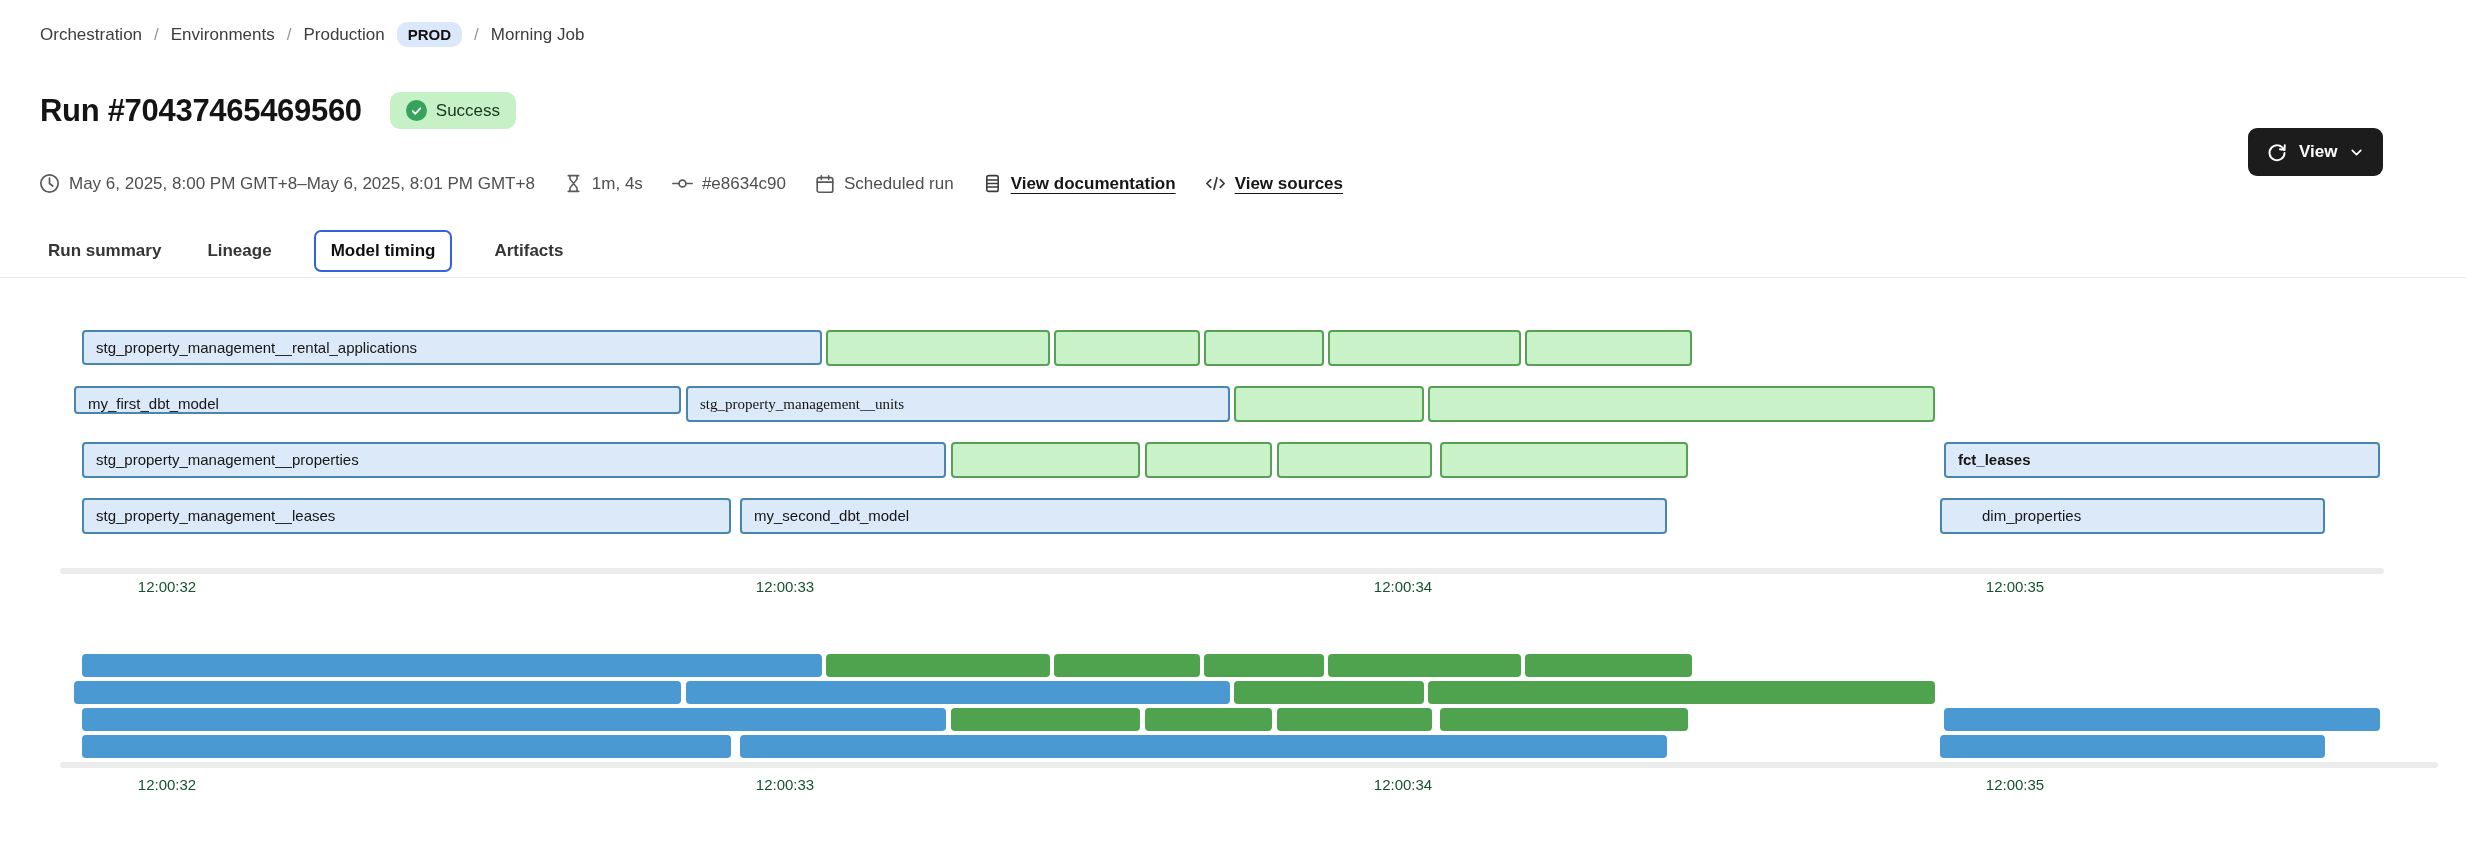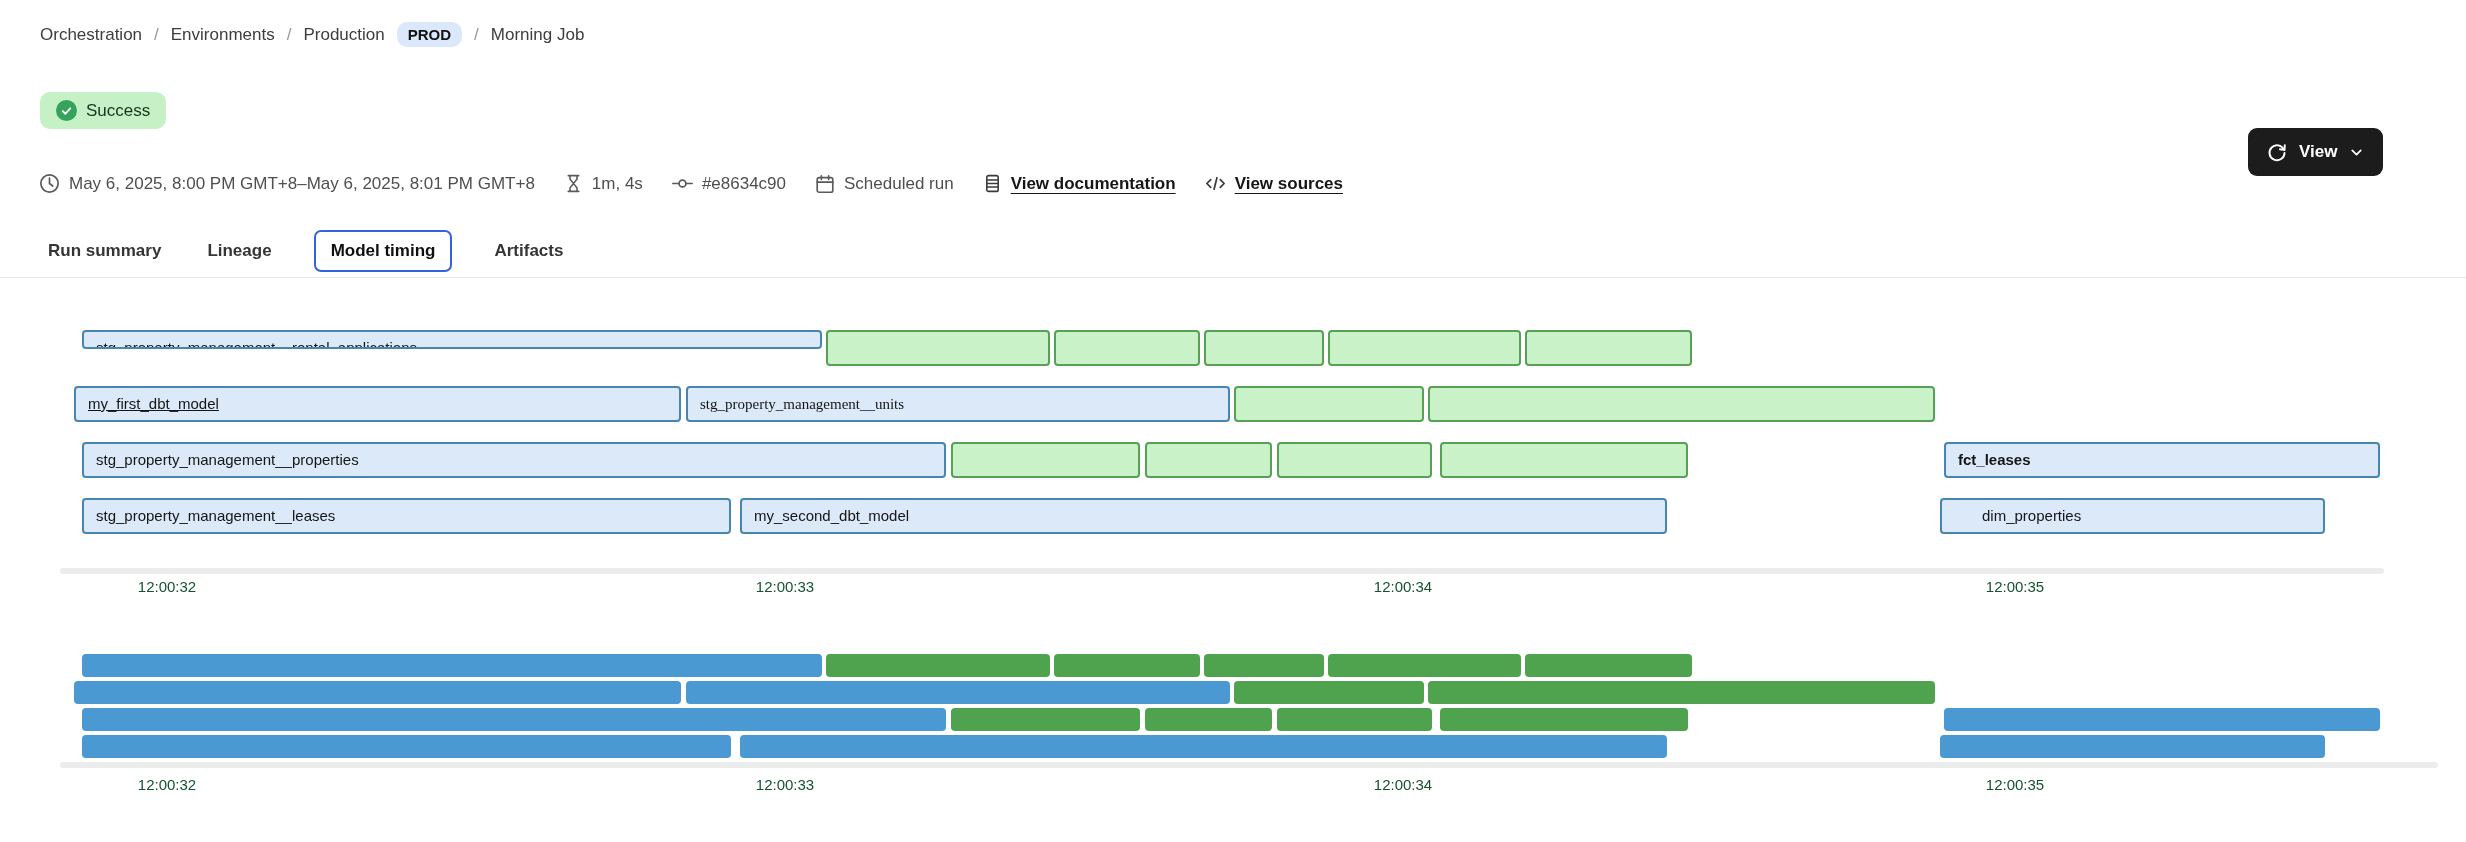--- a/index.html
+++ b/index.html
@@ -49,20 +49,21 @@
     <span class="crumb-sep">/</span>
     <span class="crumb">Environments</span>
     <span class="crumb-sep">/</span>
     <span class="crumb">Production</span>
     <span class="env-badge">PROD</span>
     <span class="crumb-sep">/</span>
     <span class="crumb">Morning Job</span>
   </nav>
 
   <div class="title-row">
+    <h1 class="run-title">Run #70437465469560</h1>
     <span class="status-badge">
       <span class="check-circle">
         <svg width="13" height="13" viewBox="0 0 24 24">
             <path d="M5 13l5 5L19 8" fill="none" stroke="#fff" stroke-width="3.4" stroke-linecap="round" stroke-linejoin="round"></path>
           </svg>
       </span>
       <span>Success</span>
     </span>
   </div>
 
@@ -129,27 +130,27 @@
 
   <div class="tabs">
     <span class="tab">Run summary</span>
     <span class="tab">Lineage</span>
     <span class="tab active">Model timing</span>
     <span class="tab">Artifacts</span>
   </div>
   <div class="tabs-divider"></div>
 
   <div id="gantt-labeled">
-      <div class="gbar" title="stg_property_management__rental_applications" style="left: 82px; top: 330px; width: 740px; height: 19px; line-height: 32px; background: rgb(219, 233, 248); border: 2px solid rgb(72, 134, 176);">stg_property_management__rental_applications</div>
+      <div class="gbar" title="stg_property_management__rental_applications" style="left: 82px; top: 330px; width: 740px; height: 35px; line-height: 32px; background: rgb(219, 233, 248); border: 2px solid rgb(72, 134, 176);">stg_property_management__rental_applications</div>
       <div class="gbar" style="left: 826px; top: 330px; width: 224px; height: 36px; line-height: 32px; background: rgb(201, 242, 201); border: 2px solid rgb(86, 161, 86);"></div>
       <div class="gbar" style="left: 1054px; top: 330px; width: 146px; height: 36px; line-height: 32px; background: rgb(201, 242, 201); border: 2px solid rgb(86, 161, 86);"></div>
       <div class="gbar" style="left: 1204px; top: 330px; width: 120px; height: 36px; line-height: 32px; background: rgb(201, 242, 201); border: 2px solid rgb(86, 161, 86);"></div>
       <div class="gbar" style="left: 1328px; top: 330px; width: 193px; height: 36px; line-height: 32px; background: rgb(201, 242, 201); border: 2px solid rgb(86, 161, 86);"></div>
       <div class="gbar" style="left: 1525px; top: 330px; width: 167px; height: 36px; line-height: 32px; background: rgb(201, 242, 201); border: 2px solid rgb(86, 161, 86);"></div>
-      <div class="gbar" title="my_first_dbt_model" style="left: 74px; top: 386px; width: 607px; height: 36px; line-height: 32px; background: rgb(219, 233, 248); border: 2px solid rgb(72, 134, 176); text-decoration: underline;">my_first_dbt_model</div>
+      <div class="gbar" title="my_first_dbt_model" style="left: 74px; top: 386px; width: 607px; height: 28px; line-height: 32px; background: rgb(219, 233, 248); border: 2px solid rgb(72, 134, 176);">my_first_dbt_model</div>
       <div class="gbar" title="stg_property_management__units" style="left: 686px; top: 386px; width: 544px; height: 36px; line-height: 32px; background: rgb(219, 233, 248); border: 2px solid rgb(72, 134, 176); font-family: Liberation Serif, serif;">stg_property_management__units</div>
       <div class="gbar" style="left: 1234px; top: 386px; width: 190px; height: 36px; line-height: 32px; background: rgb(201, 242, 201); border: 2px solid rgb(86, 161, 86);"></div>
       <div class="gbar" style="left: 1428px; top: 386px; width: 507px; height: 36px; line-height: 32px; background: rgb(201, 242, 201); border: 2px solid rgb(86, 161, 86);"></div>
       <div class="gbar" title="stg_property_management__properties" style="left: 82px; top: 442px; width: 864px; height: 36px; line-height: 32px; background: rgb(219, 233, 248); border: 2px solid rgb(72, 134, 176);">stg_property_management__properties</div>
       <div class="gbar" style="left: 951px; top: 442px; width: 189px; height: 36px; line-height: 32px; background: rgb(201, 242, 201); border: 2px solid rgb(86, 161, 86);"></div>
       <div class="gbar" style="left: 1145px; top: 442px; width: 127px; height: 36px; line-height: 32px; background: rgb(201, 242, 201); border: 2px solid rgb(86, 161, 86);"></div>
       <div class="gbar" style="left: 1277px; top: 442px; width: 155px; height: 36px; line-height: 32px; background: rgb(201, 242, 201); border: 2px solid rgb(86, 161, 86);"></div>
       <div class="gbar" style="left: 1440px; top: 442px; width: 248px; height: 36px; line-height: 32px; background: rgb(201, 242, 201); border: 2px solid rgb(86, 161, 86);"></div>
       <div class="gbar" title="fct_leases" style="left: 1944px; top: 442px; width: 436px; height: 36px; line-height: 32px; background: rgb(219, 233, 248); border: 2px solid rgb(72, 134, 176); font-weight: bold;">fct_leases</div>
       <div class="gbar" title="stg_property_management__leases" style="left: 82px; top: 498px; width: 649px; height: 36px; line-height: 32px; background: rgb(219, 233, 248); border: 2px solid rgb(72, 134, 176);">stg_property_management__leases</div>

